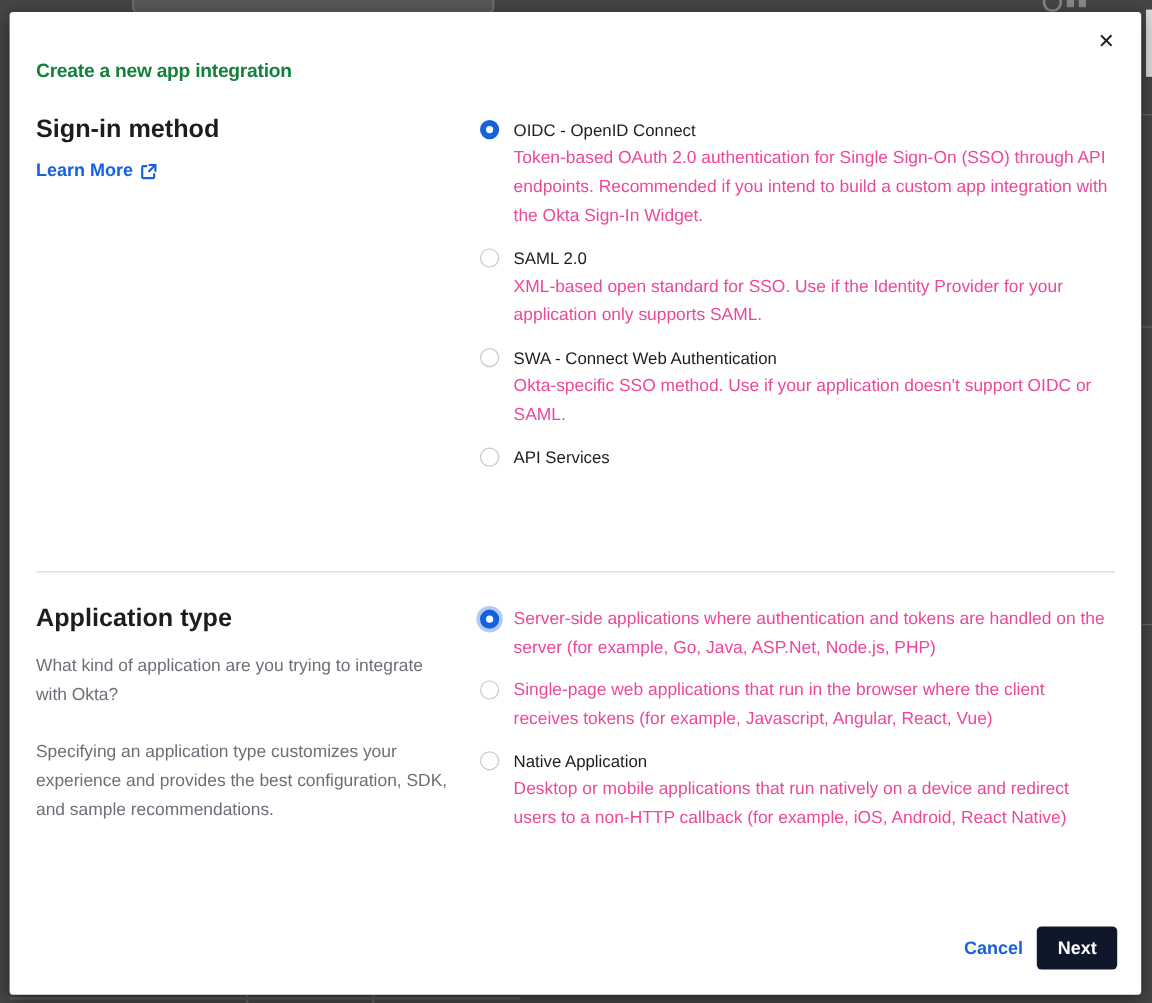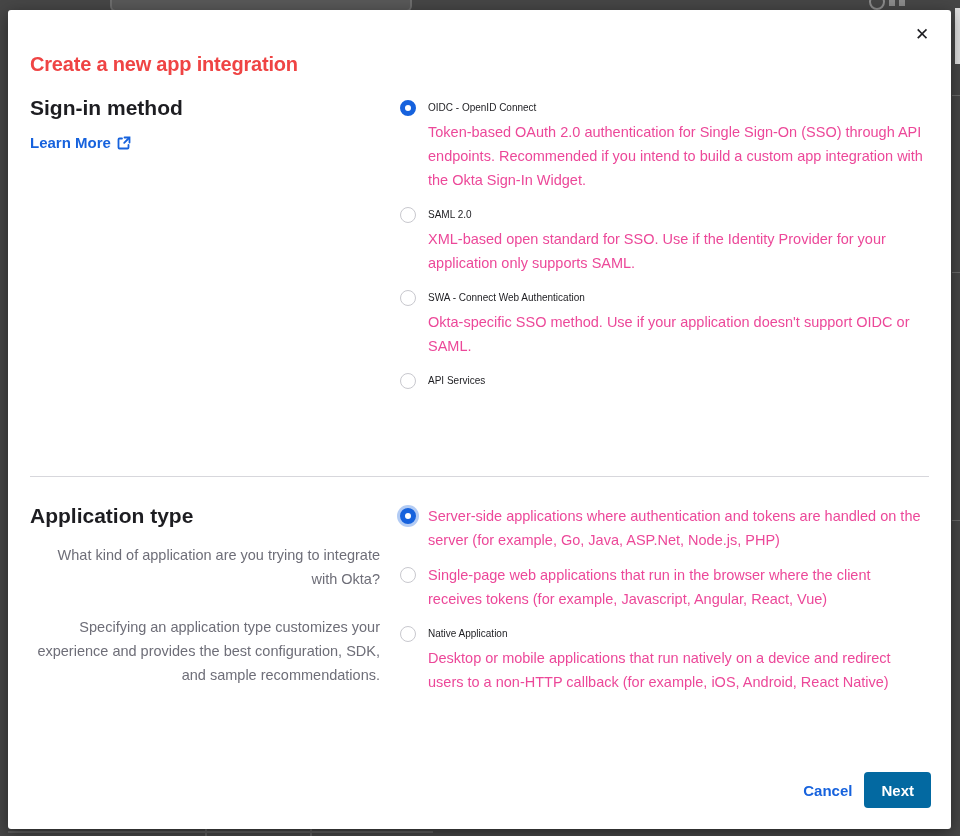--- a/index.html
+++ b/index.html
@@ -39,68 +39,68 @@
     box-shadow: 0 4px 16px rgba(0,0,0,0.45);
   }
   .close-button {
     position: absolute; top: 14px; right: 18px;
     width: 22px; height: 22px;
     font-size: 17px; line-height: 22px; text-align: center;
     color: #1d1d21; cursor: pointer; user-select: none;
   }
   .modal-title {
     position: absolute; left: 22px; top: 30px;
-    font-size: 20px; font-weight: 700; color: #ef4444;
+    font-size: 16px; font-weight: 700; color: #15803d;
     letter-spacing: -0.2px;
   }
 
   
   .left-col { position: absolute; left: 22px; width: 350px; }
   .options-col { position: absolute; left: 392px; width: 528px; }
 
   .section-heading { font-size: 21px; font-weight: 700; color: #1d1d21; line-height: 20px; }
 
   .learn-more {
     margin-top: 16px; display: inline-flex; align-items: center; gap: 6px;
     color: #1662dd; font-size: 15px; font-weight: 700; cursor: pointer; text-decoration: none;
   }
   .learn-more svg { display: block; }
 
-  .intro-text { font-size: 14.5px; color: #6e6e78; line-height: 24px; margin: 0 0 0 0; text-align: right; }
+  .intro-text { font-size: 14.5px; color: #6e6e78; line-height: 24px; margin: 0 0 0 0; }
   .intro-text + .intro-text { margin-top: 24px; }
 
   .option { position: relative; padding-left: 28px; margin-bottom: 11px; cursor: pointer; }
   .option:last-child { margin-bottom: 0; }
   .radio {
     position: absolute; left: 0; top: 4px;
     width: 16px; height: 16px; border-radius: 50%;
     box-sizing: border-box; background: #fff;
   }
   .radio.unchecked { border: 1.5px solid #c8c8ce; }
   .radio.checked  { border: 5px solid #1662dd; }
   .radio.focused  { box-shadow: 0 0 0 3px rgba(22,98,221,0.33); }
-  .option-label { font-size: 10px; color: #1d1d21; line-height: 24px; display: block; }
+  .option-label { font-size: 14px; color: #1d1d21; line-height: 24px; display: block; }
   .option-desc  { font-size: 14.5px; color: #ec4899; line-height: 24px; display: block; max-width: 505px; }
 
   .divider { position: absolute; left: 22px; top: 466px; width: 899px; height: 0; border-top: 1px solid #d7d7dc; }
 
   .sec1-left { top: 88px; }
   .sec1-options { top: 86px; }
   .sec2-left { top: 496px; }
   .sec2-options { top: 494px; }
   .sec2-left .intro-text:first-of-type { margin-top: 17px; }
 
   
   .footer {
     position: absolute; right: 20px; top: 762px;
     display: flex; align-items: center; gap: 12px; height: 36px;
   }
   .cancel-link { color: #1662dd; font-size: 15px; font-weight: 700; cursor: pointer; }
   .next-button {
-    background: #0369a1; color: #ffffff;
+    background: #0f172a; color: #ffffff;
     font-family: "Liberation Sans", sans-serif;
     font-size: 15px; font-weight: 700;
     border: none; border-radius: 4px;
     height: 36px; padding: 0 17px; cursor: pointer;
   }
 </style>
 </head>
 <body>
 
 <div class="bg-hint bg-searchbar"></div>

